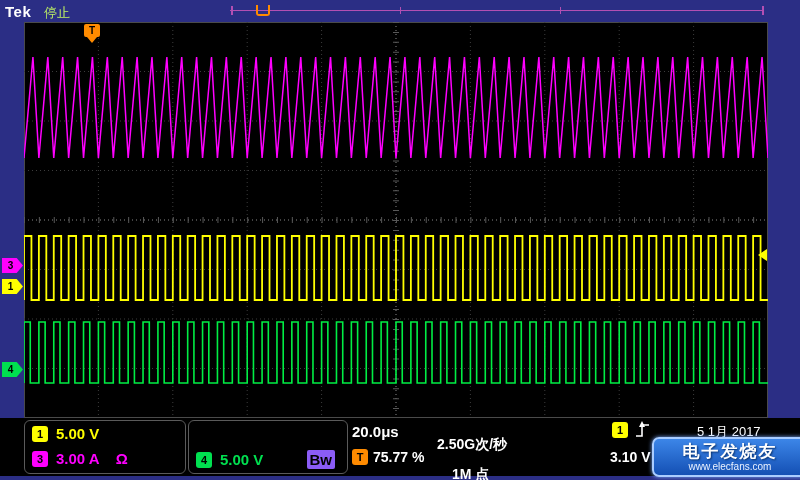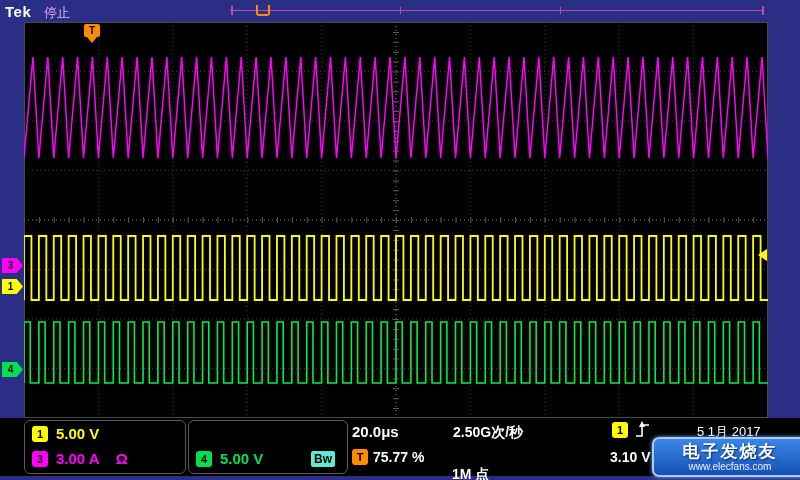--- a/index.html
+++ b/index.html
@@ -2,21 +2,21 @@
 <html><head>
 <meta charset="utf-8">
 <style>
   html,body{margin:0;padding:0;background:#000;}
   body{width:800px;height:480px;overflow:hidden;font-family:"Liberation Sans",sans-serif;}
   .scope{position:relative;width:800px;height:480px;background:#2b2e85;padding-left:32px;}
 
   
   .topbar{position:absolute;left:0;top:0;width:800px;height:22px;}
   .tek-logo{position:absolute;left:5px;top:3px;font-weight:bold;font-size:15px;color:#fff;letter-spacing:0.5px;}
-  .run-status{position:absolute;left:44px;top:4px;font-size:13px;color:#f0abfc;text-align:center;}
+  .run-status{position:absolute;left:44px;top:4px;font-size:13px;color:#bef264;text-align:center;}
   .rv-line{position:absolute;left:230px;top:10px;width:534px;height:1px;background:#b34fb3;}
   .rv-tick{position:absolute;background:#b34fb3;}
   .rv-t1{left:231px;top:6px;width:2px;height:9px;}
   .rv-t2{left:400px;top:7px;width:1px;height:7px;}
   .rv-t3{left:560px;top:7px;width:1px;height:7px;}
   .rv-t4{left:762px;top:6px;width:2px;height:9px;}
   .rv-trig{position:absolute;left:256px;top:5px;width:10px;height:9px;border:2px solid #ff8b00;border-top:none;border-radius:0 0 3px 3px;}
 
   
   .screen{position:absolute;left:24px;top:22px;width:744px;height:396px;background:#000;}
@@ -46,26 +46,26 @@
          color:#000;font-weight:bold;font-size:11px;flex:0 0 auto;}
   .b-yellow{background:#ffff00;}
   .b-magenta{background:#ff00ff;}
   .b-green{background:#00e050;}
   .b-orange{background:#ff8b00;}
   .rtext{font-weight:bold;font-size:15px;white-space:nowrap;}
   .c-yellow{color:#ffff00;}
   .c-magenta{color:#ff00ff;}
   .c-green{color:#00e050;}
   .c-white{color:#ffffff;}
-  .bw-chip{margin-left:auto;margin-right:12px;background:#5eead4;color:#000;font-weight:bold;font-size:12px;
+  .bw-chip{margin-left:auto;margin-right:12px;background:#8b5cf6;color:#000;font-weight:bold;font-size:15px;
            padding:1px 3px;border-radius:2px;}
   .timebase{position:absolute;left:352px;top:5px;}
   .hpos-badge{position:absolute;left:352px;top:31px;}
   .hpos{position:absolute;left:373px;top:31px;font-size:14px;}
-  .srate{position:absolute;left:437px;top:6px;font-size:14px;margin-left:16px;}
+  .srate{position:absolute;left:437px;top:18px;font-size:14px;}
   .reclen{position:absolute;left:452px;top:48px;font-size:14px;}
   .trig-badge{position:absolute;left:612px;top:4px;}
   .slope-icon{position:absolute;left:635px;top:2px;}
   .tlevel{position:absolute;left:610px;top:31px;font-size:14px;}
   .date{position:absolute;left:697px;top:5px;font-size:13px;font-weight:normal;}
 
   
   .watermark{position:absolute;left:652px;top:437px;width:156px;height:40px;z-index:5;
      background:linear-gradient(180deg,#3c86e8,#1450b4);border:2px solid #a9ccff;border-radius:7px;
      box-shadow:0 0 4px #79aaff;display:flex;flex-direction:column;align-items:center;justify-content:center;box-sizing:border-box;}

